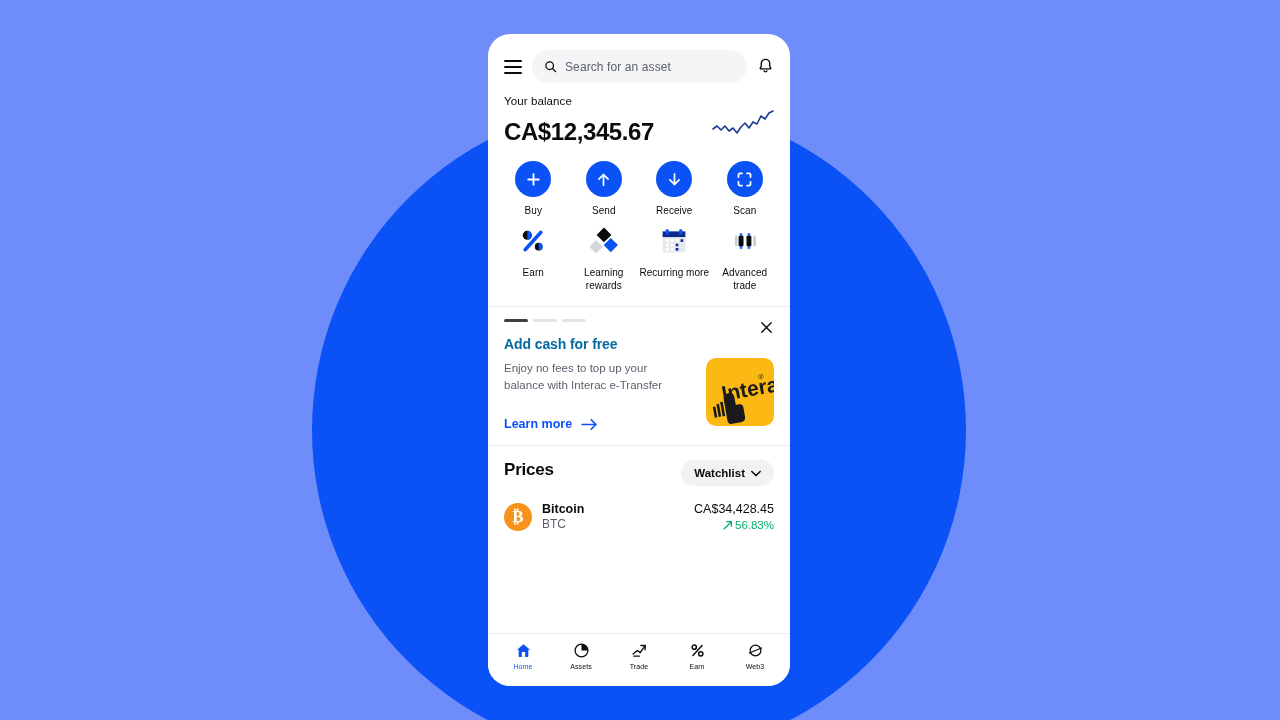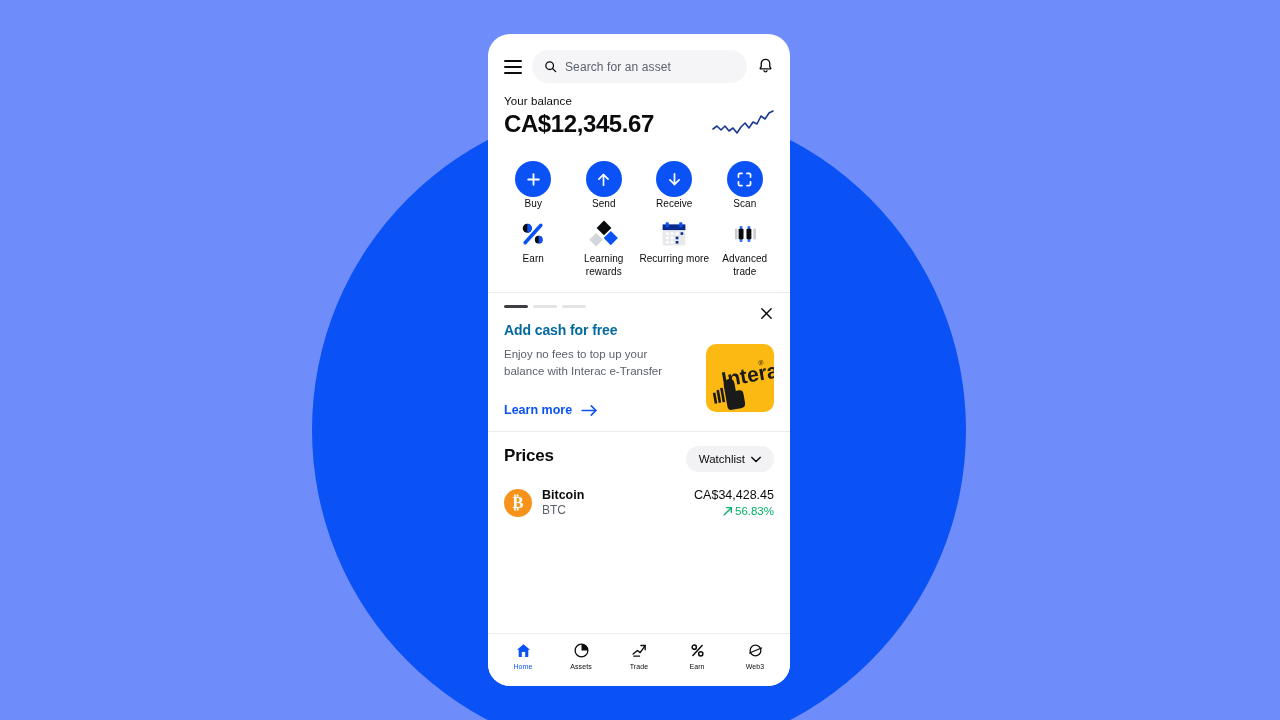--- a/index.html
+++ b/index.html
@@ -55,21 +55,21 @@
     gap: 8px;
     padding: 0 12px;
     cursor: text;
   }
   .search-ph { font-size: 12px; color: #5B616E; letter-spacing: .1px; }
   .bell { flex: 0 0 auto; cursor: pointer; }
 
   
   .balance-wrap { padding: 6px 16px 0 16px; }
   .bal-label { font-size: 11.5px; color: #0A0B0D; letter-spacing: .1px; }
-  .bal-row { display: flex; justify-content: space-between; }
+  .bal-row { display: flex; align-items: flex-end; justify-content: space-between; }
   .bal-amount {
     font-size: 24px; font-weight: bold; color: #0A0B0D;
     letter-spacing: -.4px; line-height: 1.25;
     margin-top: 2px;
   }
   .spark { margin-bottom: 6px; }
 
   
   .actions {
     display: grid;
@@ -77,20 +77,21 @@
     row-gap: 6px;
     padding: 14px 10px 14px 10px;
   }
   .action { display: flex; flex-direction: column; align-items: center; cursor: pointer; }
   .circle-btn {
     width: 36px; height: 36px; border-radius: 50%;
     background: #0A52F5;
     display: flex; align-items: center; justify-content: center;
   }
   .action-label {
+    margin-top: 7px;
     font-size: 10px; color: #0A0B0D; text-align: center;
     line-height: 1.3; letter-spacing: .05px;
   }
   .icon-box { width: 36px; height: 36px; display: flex; align-items: center; justify-content: center; }
 
   .divider { height: 1px; background: #EBEBEB; width: 100%; }
 
   
   .promo { padding: 12px 16px 14px 16px; position: relative; }
   .prog-row { display: flex; gap: 5px; margin-bottom: 14px; }
@@ -112,21 +113,21 @@
   }
   .learn-row { display: flex; align-items: center; gap: 9px; margin-top: 24px; cursor: pointer; }
   .learn-text { font-size: 12.5px; font-weight: bold; color: #0A52F5; }
 
   
   .prices { padding: 14px 16px 0 16px; }
   .prices-head { display: flex; align-items: flex-start; justify-content: space-between; }
   .prices-title { font-size: 17px; font-weight: bold; color: #0A0B0D; letter-spacing: -.2px; }
   .watchlist {
     background: #F2F2F4; border-radius: 16px;
-    padding: 7px 13px; font-size: 11.5px; font-weight: normal; color: #0A0B0D;
+    padding: 7px 13px; font-size: 11.5px; font-weight: bold; color: #0A0B0D;
     display: flex; align-items: center; gap: 6px; cursor: pointer;
   }
   .asset-row { display: flex; align-items: center; gap: 10px; margin-top: 16px; cursor: pointer; }
   .coin {
     width: 28px; height: 28px; border-radius: 50%;
     background: #F7931A; color: #fff;
     display: flex; align-items: center; justify-content: center;
     font-size: 17px; font-weight: bold; flex: 0 0 auto;
     font-family: "Liberation Serif", serif;
   }

